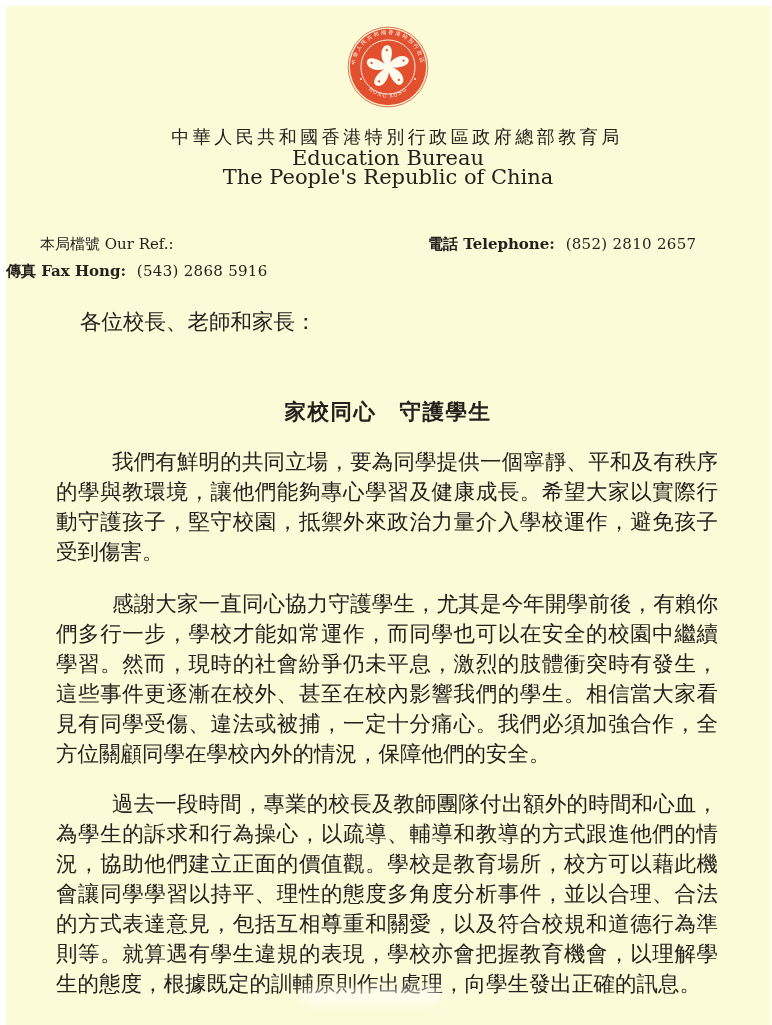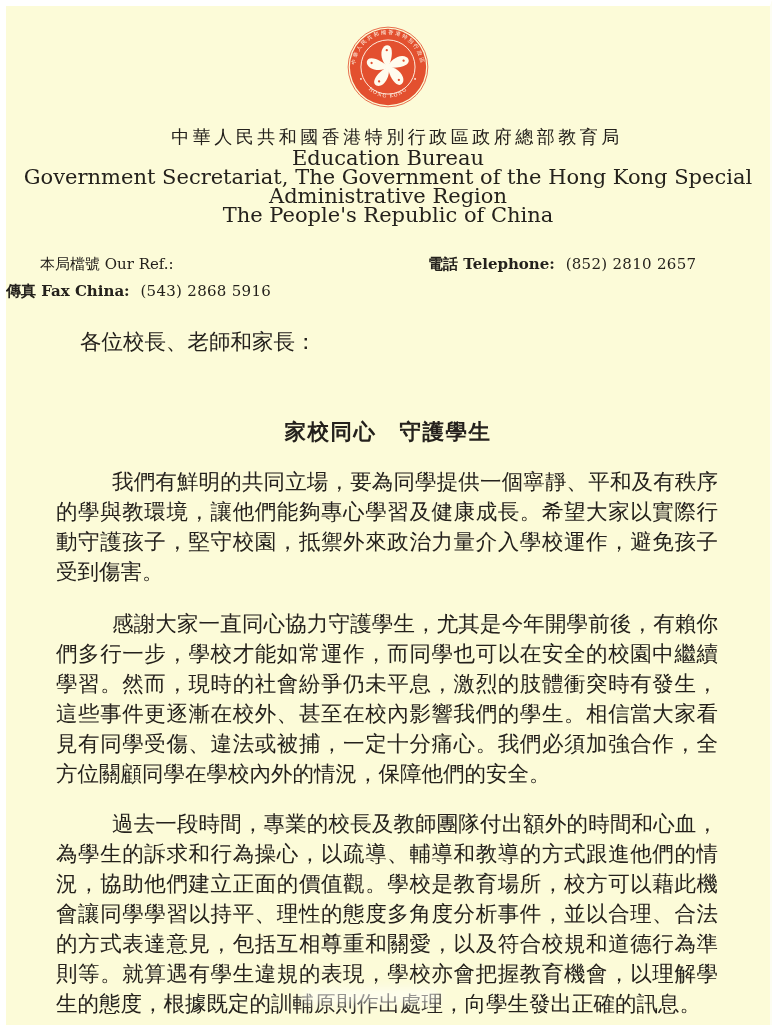--- a/index.html
+++ b/index.html
@@ -30,21 +30,21 @@
   .em-white-stroke{stroke:var(--emblem_white);fill:none;}
   .em-ring-text{fill:var(--emblem_white);font-family:"DejaVu Serif","Liberation Serif",serif;}
   
   .hdr-zh{
     margin-top:17px;text-align:center;
     font-size:18px;line-height:24px;letter-spacing:3.5px;padding-left:18px;
     font-weight:500;
   }
   .hdr-en{text-align:center;font-size:21px;line-height:19px;}
   
-  .refs{margin-top:26px;font-size:15px;}
+  .refs{margin-top:44px;font-size:15px;}
   .refs-row{display:flex;align-items:baseline;line-height:27px;}
   .ref-left{margin-left:34px;width:388px;}
   .ref-label{display:inline-block;min-width:104px;font-weight:bold;}
   .ref-value{margin-left:6px;letter-spacing:0.3px;}
   
   .salutation{margin:24px 0 0 74px;font-size:21.5px;line-height:26px;}
   .letter-title{
     margin-top:62px;text-align:center;
     font-size:21.5px;font-weight:bold;letter-spacing:1.5px;line-height:30px;
   }
@@ -98,34 +98,33 @@
       <text class="em-ring-text" font-size="5.8" letter-spacing="1.4">
         <textPath href="#arcBottom" startOffset="50%" text-anchor="middle">HONG KONG</textPath>
       </text>
       <circle class="em-white-fill" cx="17" cy="64.5" r="1.1"></circle>
       <circle class="em-white-fill" cx="83" cy="64.5" r="1.1"></circle>
     </svg>
   </div>
 
   <div class="hdr-zh">中華人民共和國香港特別行政區政府總部教育局</div>
   <div class="hdr-en">Education Bureau</div>
-  <div class="hdr-en">Government Secretariat, The Government of the Hong Kong Special Administrative Region</div>
   <div class="hdr-en">The People's Republic of China</div>
 
   <div class="refs">
     <div class="refs-row">
       <span class="ref-left">本局檔號 Our Ref.:</span>
       <span class="ref-right">
         <span class="ref-label">電話 Telephone:</span>
         <span class="ref-value">(852) 2810 2657</span>
       </span>
     </div>
     <div class="refs-row">
       <span class="ref-right">
-        <span class="ref-label">傳真 Fax China:</span>
+        <span class="ref-label">傳真 Fax Hong:</span>
         <span class="ref-value">(543) 2868 5916</span>
       </span>
     </div>
   </div>
 
   <div class="salutation">各位校長、老師和家長：</div>
   <div class="letter-title">家校同心　守護學生</div>
 
   <p class="body-para">我們有鮮明的共同立場，要為同學提供一個寧靜、平和及有秩序的學與教環境，讓他們能夠專心學習及健康成長。希望大家以實際行動守護孩子，堅守校園，抵禦外來政治力量介入學校運作，避免孩子受到傷害。</p>
   <p class="body-para first">感謝大家一直同心協力守護學生，尤其是今年開學前後，有賴你們多行一步，學校才能如常運作，而同學也可以在安全的校園中繼續學習。然而，現時的社會紛爭仍未平息，激烈的肢體衝突時有發生，這些事件更逐漸在校外、甚至在校內影響我們的學生。相信當大家看見有同學受傷、違法或被捕，一定十分痛心。我們必須加強合作，全方位關顧同學在學校內外的情況，保障他們的安全。</p>

